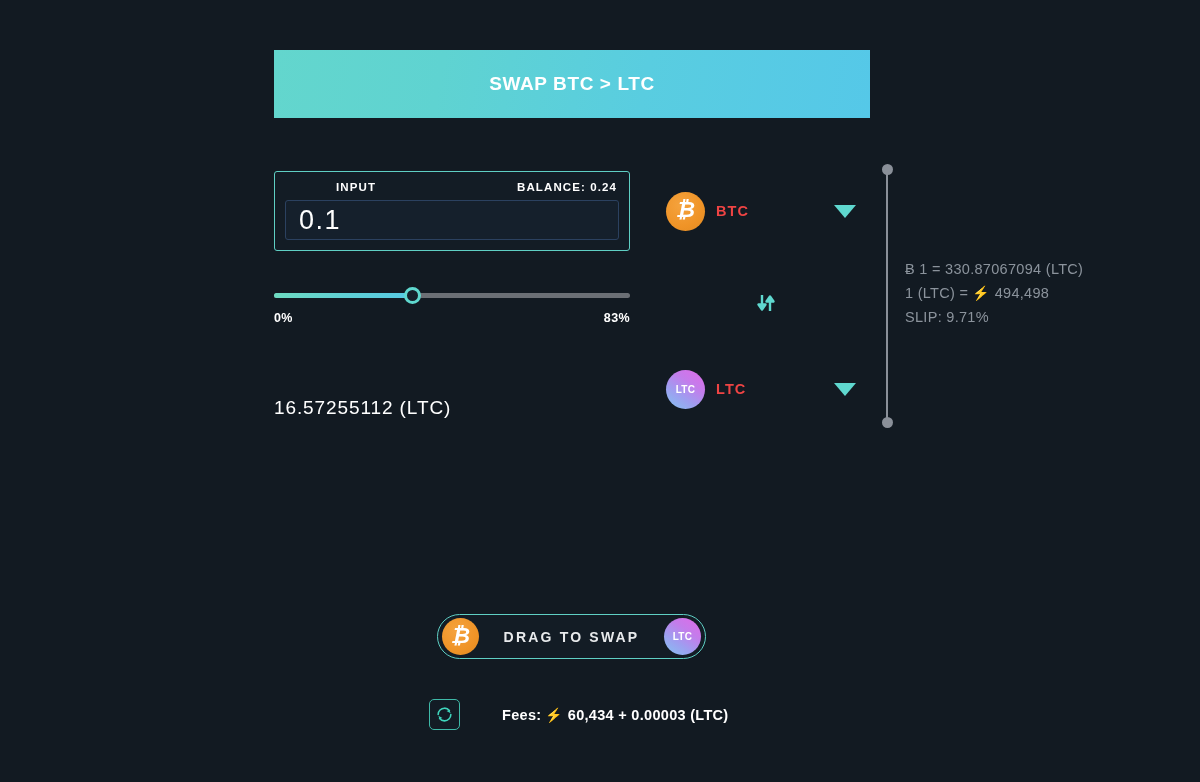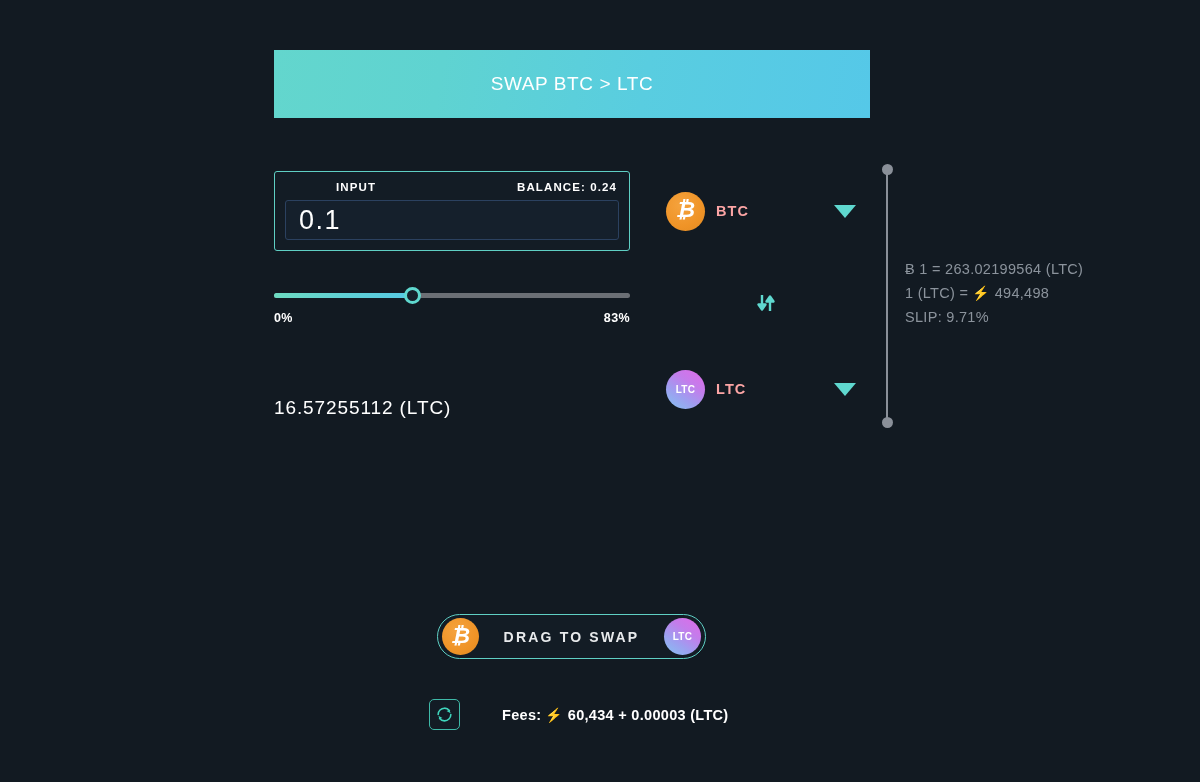--- a/index.html
+++ b/index.html
@@ -24,21 +24,21 @@
     width: 596px;
     height: 68px;
     background: linear-gradient(100deg, #63d6cd 0%, #5fd3d1 28%, #59cde0 62%, #55c8e8 100%);
     display: flex;
     align-items: center;
     justify-content: center;
   }
   .swap-header-title {
     color: #ffffff;
     font-size: 19px;
-    font-weight: normal;
+    font-weight: bold;
     letter-spacing: 0.6px;
   }
 
   
   .input-panel {
     position: absolute;
     left: 274px;
     top: 171px;
     width: 356px;
     height: 80px;
@@ -188,21 +188,21 @@
   .coin-ltc {
     background: linear-gradient(215deg, #e06ae8 0%, #c47ceb 35%, #9e9ef0 65%, #84c4f2 100%);
   }
   .coin-ltc-glyph {
     color: #ffffff;
     font-size: 10px;
     font-weight: bold;
     letter-spacing: 0.3px;
   }
   .token-name {
-    color: #fca5a5;
+    color: #ef4444;
     font-size: 14.5px;
     font-weight: bold;
     letter-spacing: 1.1px;
     margin-left: 11px;
   }
   .token-caret {
     margin-left: auto;
     margin-right: 10px;
     width: 0;
     height: 0;
@@ -373,21 +373,21 @@
   <span class="token-caret"></span>
 </div>
 
 <div class="rate-rail">
   <div class="rail-dot top"></div>
   <div class="rail-line"></div>
   <div class="rail-dot bottom"></div>
 </div>
 
 <div class="rate-info">
-  <div class="rate-line">Ƀ 1 = 263.02199564 (LTC)</div>
+  <div class="rate-line">Ƀ 1 = 330.87067094 (LTC)</div>
   <div class="rate-line"><span>1 (LTC) = </span><span class="bolt">⚡</span><span> 494,498</span></div>
   <div class="rate-line">SLIP: 9.71%</div>
 </div>
 
 <div class="drag-swap">
   <div class="coin coin-btc">
     <span class="coin-btc-glyph">₿</span>
   </div>
   <span class="drag-swap-label">DRAG TO SWAP</span>
   <div class="coin coin-ltc">

